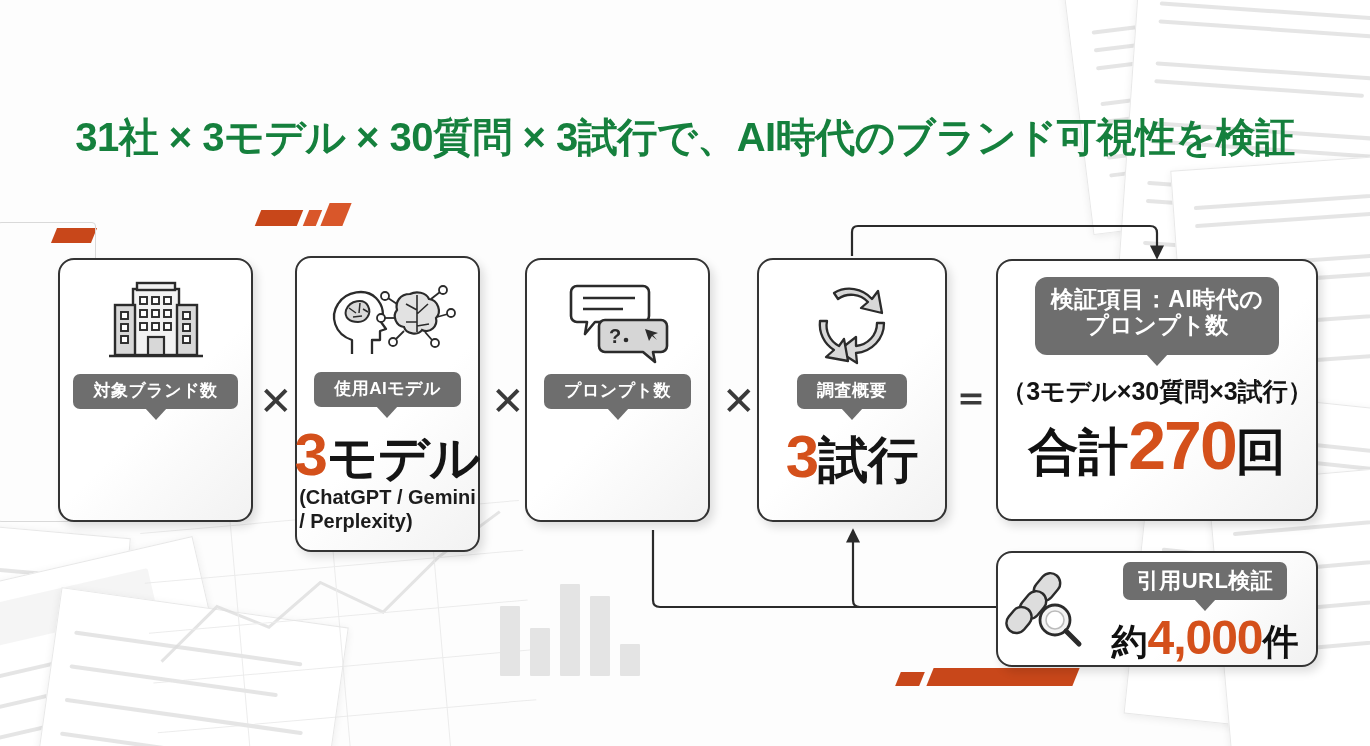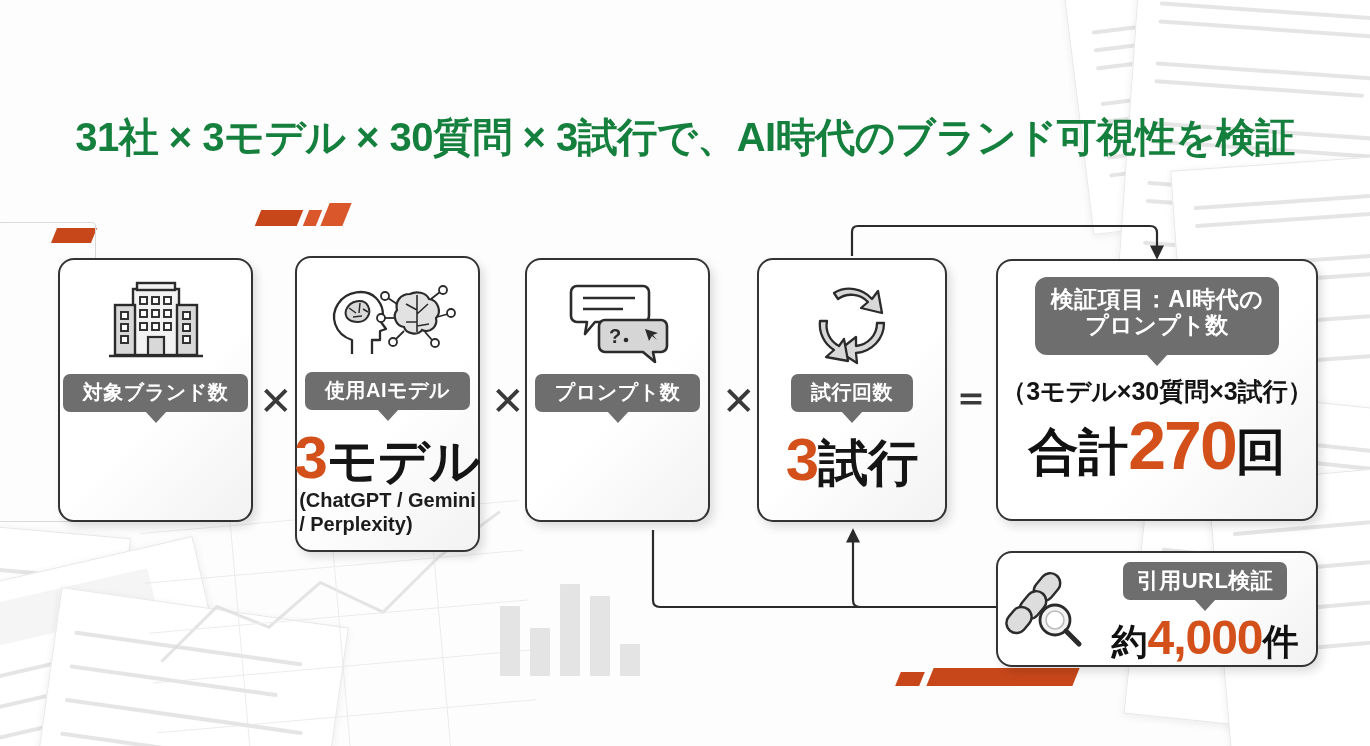--- a/index.html
+++ b/index.html
@@ -131,21 +131,21 @@
     justify-content: center;
   }
 
   .badge-wrap { position: relative; margin-top: 6px; }
   .badge {
     background: #6e6e6e;
     color: #ffffff;
     font-weight: 700;
     border-radius: 7px;
     padding: 7px 20px 8px;
-    font-size: 20px;
+    font-size: 17px;
     line-height: 1.15;
     text-align: center;
     letter-spacing: 0.5px;
     white-space: nowrap;
   }
   .badge-wrap::after {
     content: "";
     position: absolute;
     left: 50%;
     bottom: -11px;
@@ -472,21 +472,21 @@
     <div class="card-icon">
       <svg width="96" height="90" viewBox="0 0 96 90">
         <g fill="#d8d8d8" stroke="#2b2b2b" stroke-width="2.3" stroke-linejoin="round">
           <path d="M30,16 A30,30 0 0 1 68,22 L74,14 L78,36 L57,31 L64,25 A23,23 0 0 0 34,22 Z"></path>
           <path d="M80,46 A30,30 0 0 1 52,76 L53,86 L34,74 L52,60 L52,69 A23,23 0 0 0 73,46 Z"></path>
           <path d="M16,44 A30,30 0 0 0 30,73 L22,80 L44,84 L40,62 L35,69 A23,23 0 0 1 23,44 Z"></path>
         </g>
       </svg>
     </div>
     <div class="badge-wrap">
-      <div class="badge">試行回数</div>
+      <div class="badge">調査概要</div>
     </div>
     <div class="metric">
       <span class="num">3</span><span>試行</span>
     </div>
   </div>
 
   <div class="op" id="op-equals" style="left:952px; top:378px; font-size:38px;">＝</div>
 
   <div id="card-result">
     <div class="badge-wrap" style="margin-top:16px;">

